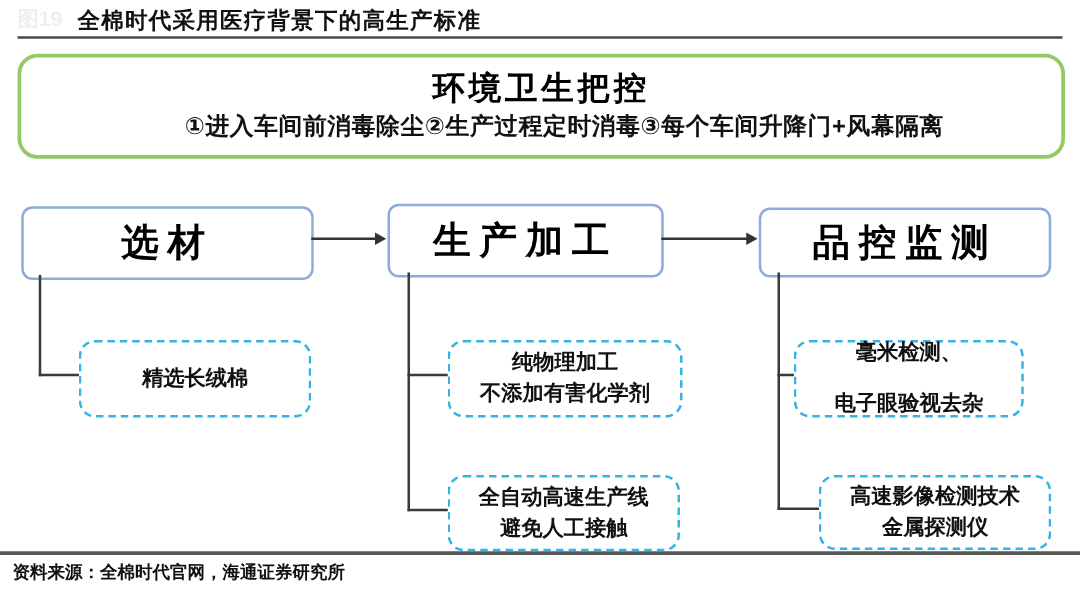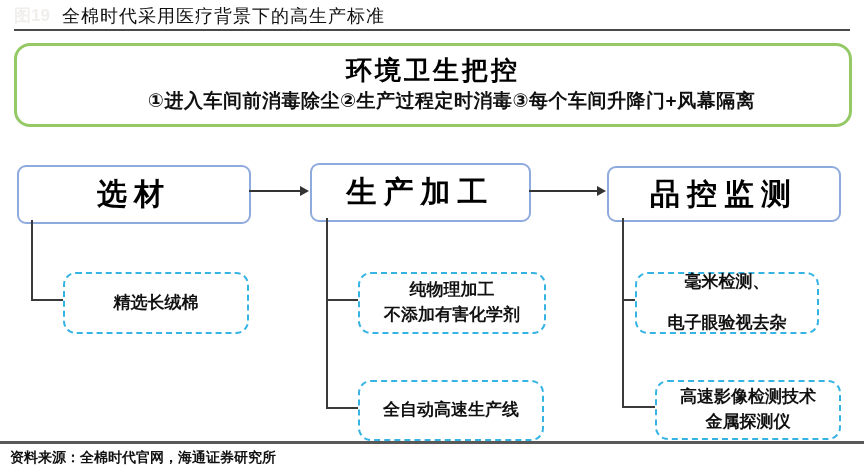--- a/index.html
+++ b/index.html
@@ -5,21 +5,21 @@
   html,body{margin:0;padding:0;}
   body{
     width:864px;height:472px;position:relative;background:#ffffff;
     font-family:"Liberation Sans","DejaVu Sans",sans-serif;color:#1a1a1a;
     overflow:hidden;
   }
   .abs{position:absolute;}
 
   
   .watermark{left:14px;top:4px;font-size:17px;font-weight:700;color:#f1efeb;}
-  .header-title{left:62px;top:4px;font-size:18px;font-weight:400;color:#111;letter-spacing:1px;}
+  .header-title{left:62px;top:4px;font-size:18px;font-weight:700;color:#111;letter-spacing:1px;}
   .header-rule{left:14px;top:29px;width:836px;height:2px;background:#4a4a4a;}
 
   
   .env-box{
     left:14px;top:43px;width:832px;height:78px;
     border:3px solid #94c966;border-radius:16px;background:#fff;
     display:flex;flex-direction:column;align-items:center;justify-content:center;
   }
   .env-title{font-size:26px;font-weight:700;color:#000;letter-spacing:3px;line-height:1.15;}
   .env-detail{font-size:19px;font-weight:600;color:#111;margin-top:3px;letter-spacing:0.5px;margin-left:37px;}
@@ -101,20 +101,21 @@
 
 <div class="abs note-box note-1">
   <span>精选长绒棉</span>
 </div>
 <div class="abs note-box note-2">
   <span>纯物理加工</span>
   <span>不添加有害化学剂</span>
 </div>
 <div class="abs note-box note-3">
   <span>全自动高速生产线</span>
+  <span>避免人工接触</span>
 </div>
 <div class="abs note-box note-4">
   <span>毫米检测、</span>
   <span>电子眼验视去杂</span>
 </div>
 <div class="abs note-box note-5">
   <span>高速影像检测技术</span>
   <span>金属探测仪</span>
 </div>
 

